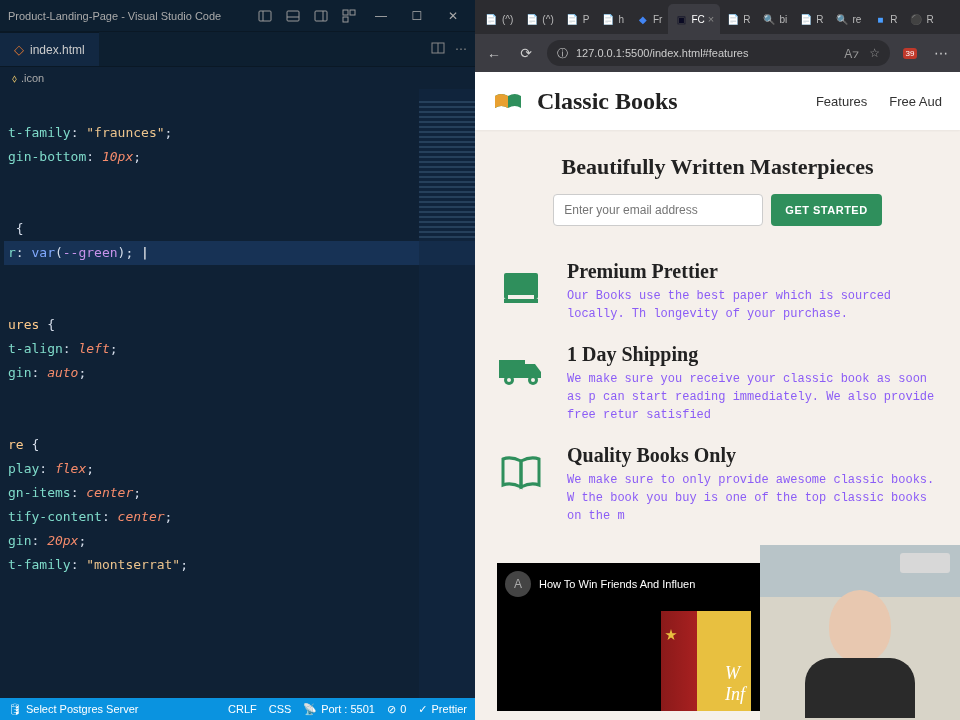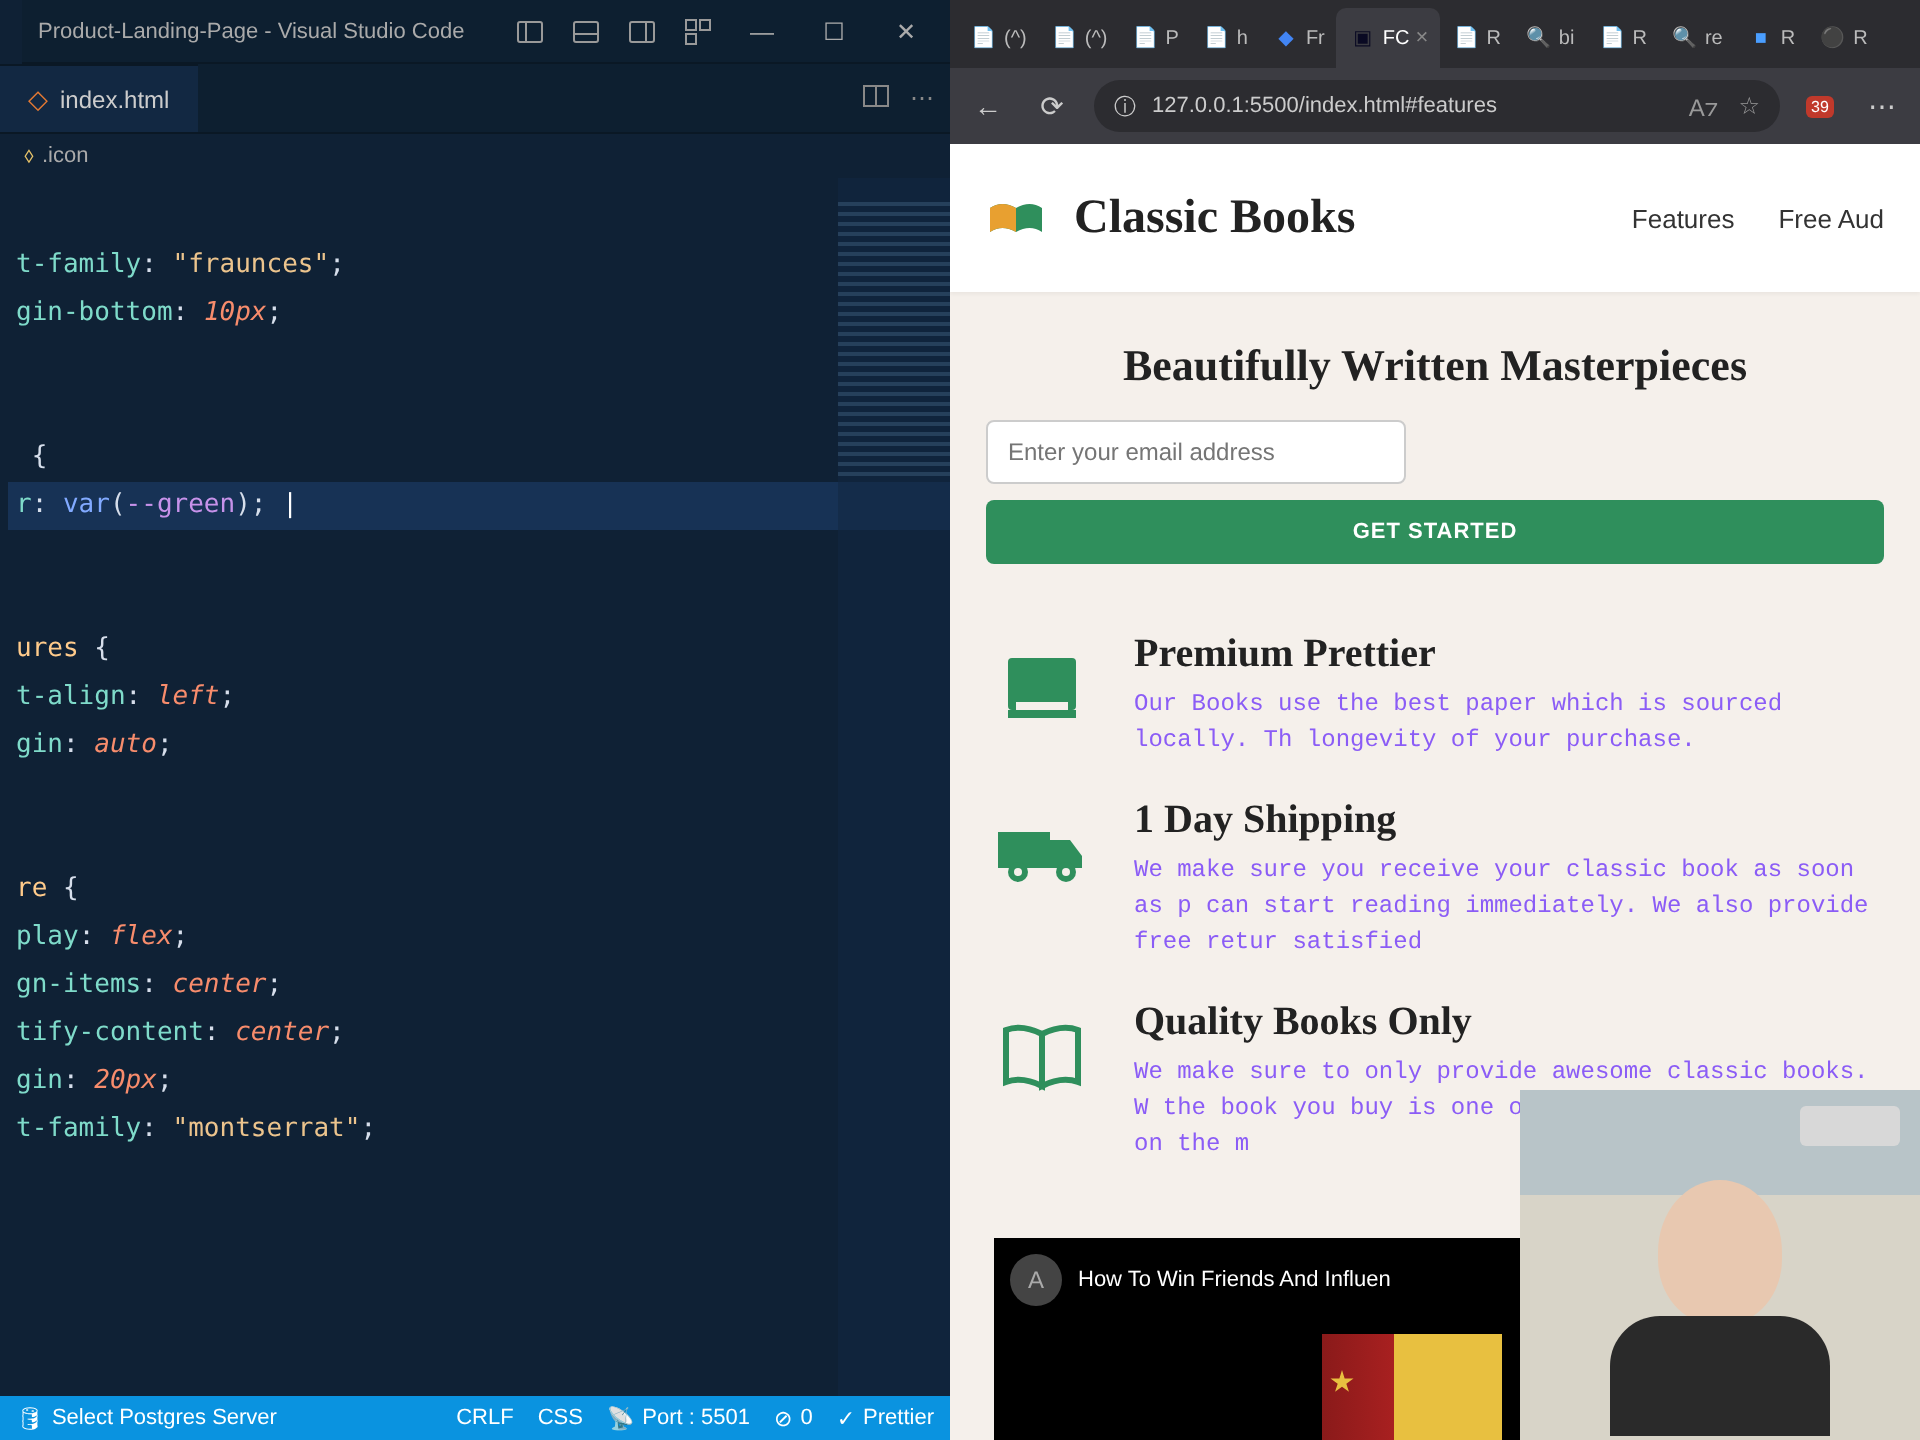--- a/index.html
+++ b/index.html
@@ -1,20 +1,20 @@
 <!DOCTYPE html>
 <html><head>
 <meta charset="utf-8">
 <style>
 * { margin: 0; padding: 0; box-sizing: border-box; }
 body { font-family: -apple-system, "Segoe UI", sans-serif; width: 960px; height: 720px; overflow: hidden; background: #000; display: flex; }
 
 
 .vscode { width: 475px; height: 720px; background: #0f2135; display: flex; flex-direction: column; color: #cccccc; font-size: 12px; }
-.vsc-titlebar { height: 32px; background: #0d1f30; display: flex; align-items: center; justify-content: space-between; padding: 0 8px; border-bottom: 1px solid #0a1825; margin-left: 11px; }
+.vsc-titlebar { height: 32px; background: #0d1f30; display: flex; align-items: center; justify-content: space-between; padding: 0 8px; border-bottom: 1px solid #0a1825; }
 .vsc-title { font-size: 11px; color: #aaa; white-space: nowrap; overflow: hidden; }
 .vsc-title-controls { display: flex; gap: 8px; align-items: center; }
 .vsc-icon-btn { width: 20px; height: 20px; display: flex; align-items: center; justify-content: center; color: #999; }
 .vsc-win-btn { width: 28px; height: 28px; display: flex; align-items: center; justify-content: center; color: #aaa; }
 
 .vsc-tabs { height: 35px; background: #0d1f30; display: flex; align-items: stretch; border-bottom: 1px solid #0a1825; justify-content: space-between; }
 .vsc-tab { display: flex; align-items: center; padding: 0 14px; gap: 6px; background: #122842; border-top: 1px solid #0a1825; font-size: 12px; }
 .vsc-tab-icon { color: #e37933; font-size: 13px; }
 .vsc-tab-right { display: flex; align-items: center; padding: 0 8px; gap: 10px; color: #888; }
 
@@ -51,29 +51,29 @@
 
 .edge-toolbar { height: 38px; background: #3c3c42; display: flex; align-items: center; padding: 0 8px; gap: 10px; }
 .edge-nav-btn { color: #ccc; font-size: 14px; width: 22px; text-align: center; }
 .edge-url { flex: 1; height: 26px; background: #2c2c30; border-radius: 13px; display: flex; align-items: center; padding: 0 10px; color: #ccc; font-size: 11px; gap: 8px; }
 .edge-url-icons { display: flex; gap: 10px; color: #999; font-size: 12px; align-items: center; }
 .edge-extension { width: 20px; height: 20px; display: flex; align-items: center; justify-content: center; }
 .ext-badge { background: #c0392b; color: #fff; font-size: 8px; border-radius: 3px; padding: 1px 3px; position: relative; }
 
 
 .page { flex: 1; background: #f5f0eb; overflow: hidden; position: relative; }
-.page-header { height: 74px; background: #fff; display: flex; align-items: center; padding: 0 18px; justify-content: space-between; box-shadow: 0 1px 2px rgba(0,0,0,0.05); }
+.page-header { height: 58px; background: #fff; display: flex; align-items: center; padding: 0 18px; justify-content: space-between; box-shadow: 0 1px 2px rgba(0,0,0,0.05); }
 .logo-group { display: flex; align-items: center; gap: 14px; }
 .logo-icon { width: 30px; height: 22px; }
 .logo-text { font-family: Georgia, serif; font-size: 24px; font-weight: 700; color: #222; }
 .nav-links { display: flex; gap: 22px; font-size: 13px; color: #333; }
 
 .hero { text-align: center; padding: 24px 18px 16px; }
 .hero-title { font-family: Georgia, serif; font-size: 22px; font-weight: 700; color: #222; margin-bottom: 14px; }
-.hero-form { display: flex; justify-content: center; gap: 8px; flex-direction: column; }
+.hero-form { display: flex; justify-content: center; gap: 8px; }
 .email-input { width: 210px; height: 32px; border: 1px solid #ccc; border-radius: 4px; padding: 0 10px; font-size: 12px; color: #888; background: #fff; }
 .cta-btn { height: 32px; background: #2f8f5c; color: #fff; border: none; border-radius: 4px; padding: 0 14px; font-size: 11px; font-weight: 600; letter-spacing: 0.5px; }
 
 .features { padding: 18px 22px; }
 .feature { display: flex; align-items: flex-start; gap: 22px; margin-bottom: 20px; }
 .feature-icon { width: 48px; height: 48px; flex-shrink: 0; display: flex; align-items: center; justify-content: center; margin-top: 4px; }
 .feature-body { flex: 1; }
 .feature-title { font-family: Georgia, serif; font-size: 20px; font-weight: 700; color: #222; margin-bottom: 4px; }
 .feature-desc { font-size: 12px; color: #8b5cf6; line-height: 1.5; font-family: Liberation Mono, monospace; }
 

